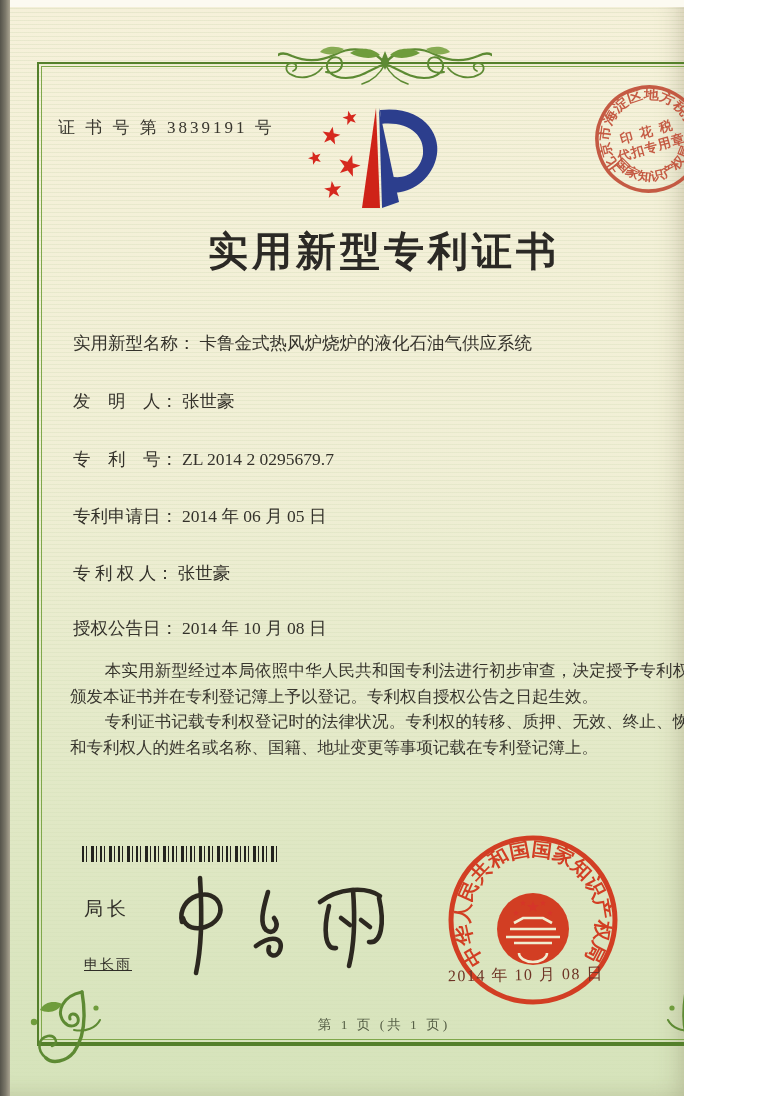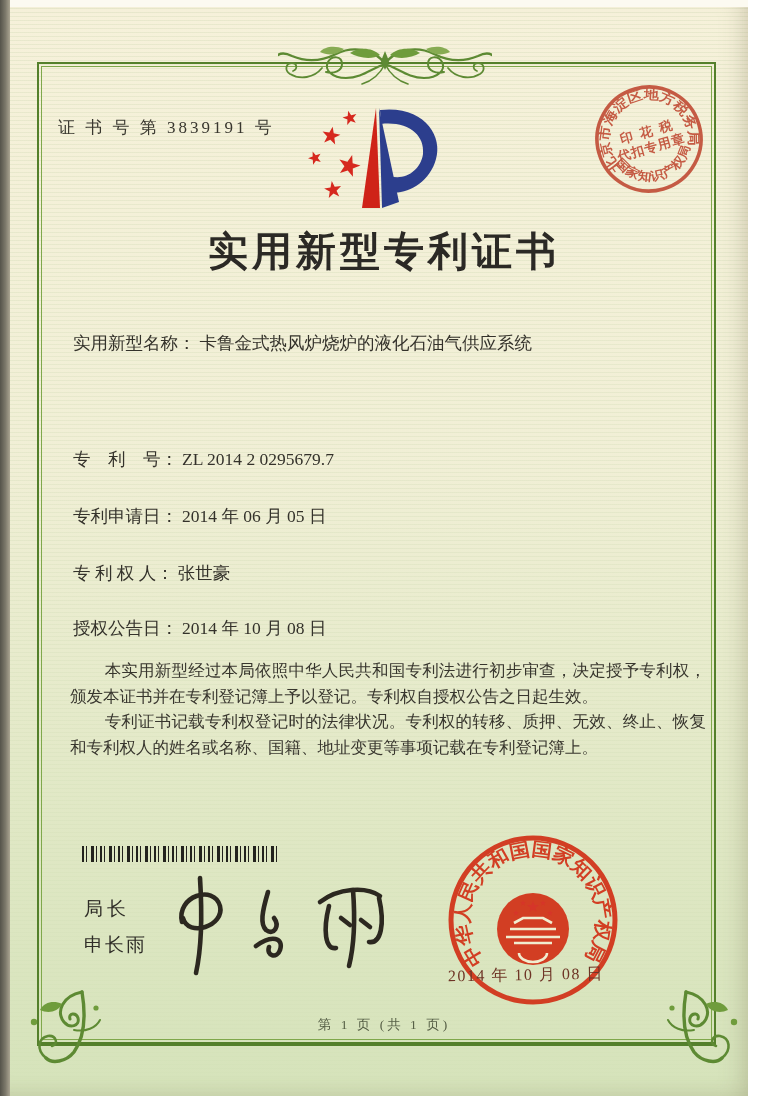--- a/index.html
+++ b/index.html
@@ -1,20 +1,20 @@
 <!DOCTYPE html>
 <html><head>
 <meta charset="utf-8">
 <style>
   * { margin:0; padding:0; box-sizing:border-box; }
   html,body { width:768px; height:1096px; }
   body { font-family:"Liberation Serif","DejaVu Serif",serif; }
 
   .page{
-    position:relative; width:748px; height:1096px; overflow:hidden;
+    position:relative; width:684px; height:1096px; overflow:hidden;
     background:
       linear-gradient(180deg, rgba(222,232,198,0) 0%, rgba(222,232,198,.22) 42%, rgba(213,227,186,.68) 76%, rgba(209,225,182,.88) 100%),
       repeating-linear-gradient(180deg, rgba(143,173,112,.13) 0 1px, rgba(0,0,0,0) 1px 4px),
       #f6f1da;
     box-shadow: inset -16px 0 24px -12px rgba(120,108,78,.28), inset 0 -12px 20px -10px rgba(120,108,78,.14);
   }
   .scan-left{ position:absolute; left:0; top:0; width:10px; height:1096px;
     background:linear-gradient(90deg,#55534a 0%,#7d796b 55%,#aaa491 100%); }
   .scan-top{ position:absolute; left:10px; top:0; width:758px; height:7px; background:#fcfaf1; }
 
@@ -44,22 +44,22 @@
 
   .barcode{ position:absolute; left:82px; top:846px; width:196px; height:16px;
     background:repeating-linear-gradient(90deg,
       #23231e 0 2px, rgba(0,0,0,0) 2px 4px,
       #23231e 4px 5px, rgba(0,0,0,0) 5px 9px,
       #23231e 9px 12px, rgba(0,0,0,0) 12px 14px,
       #23231e 14px 15px, rgba(0,0,0,0) 15px 18px); }
 
   .sig-title{ position:absolute; left:84px; top:896px; font-size:19px; letter-spacing:4px; color:#2f2d27;
     font-family:"Liberation Sans","DejaVu Sans",sans-serif;text-align:right; }
-  .sig-name{ position:absolute; left:84px; top:932px; font-size:19px; letter-spacing:2px; color:#2f2d27;
-    font-family:"Liberation Sans","DejaVu Sans",sans-serif; }
+  .sig-name{ position:absolute; left:84px; top:956px; font-size:14px; letter-spacing:2px; color:#2f2d27;
+    font-family:"Liberation Sans","DejaVu Sans",sans-serif;text-decoration:underline; }
   .signature{ position:absolute; left:152px; top:868px; }
 
   .office-seal{ position:absolute; left:444px; top:831px; opacity:.93; }
   .seal-date{ position:absolute; left:448px; top:965px; font-size:16px; letter-spacing:1.5px;
     color:#6e3526; z-index:5; transform:rotate(-1deg); }
 
   .tax-stamp{ position:absolute; left:590px; top:80px; opacity:.88; z-index:4; }
 
   .footer{ position:absolute; left:0; top:1016px; width:768px; text-align:center;
     font-size:13.5px; letter-spacing:3px; color:#565f46; }
@@ -125,20 +125,23 @@
     <use href="#star" transform="translate(31,40) scale(0.95) rotate(10)"></use>
     <use href="#star" transform="translate(15,62) scale(0.7) rotate(-20)"></use>
     <use href="#star" transform="translate(49,70) scale(1.15) rotate(16)"></use>
     <use href="#star" transform="translate(33,94) scale(0.9) rotate(-8)"></use>
   </svg>
 
   <div class="title">实用新型专利证书</div>
 
   <div class="field f0">
     <span>实用新型名称：</span><span class="val">卡鲁金式热风炉烧炉的液化石油气供应系统</span>
+  </div>
+  <div class="field f1">
+    <span>发　明　人：</span><span class="val">张世豪</span>
   </div>
   <div class="field f2">
     <span>专　利　号：</span><span class="val">ZL 2014 2 0295679.7</span>
   </div>
   <div class="field f3">
     <span>专利申请日：</span><span class="val">2014 年 06 月 05 日</span>
   </div>
   <div class="field f4">
     <span>专 利 权 人：</span><span class="val">张世豪</span>
   </div>

